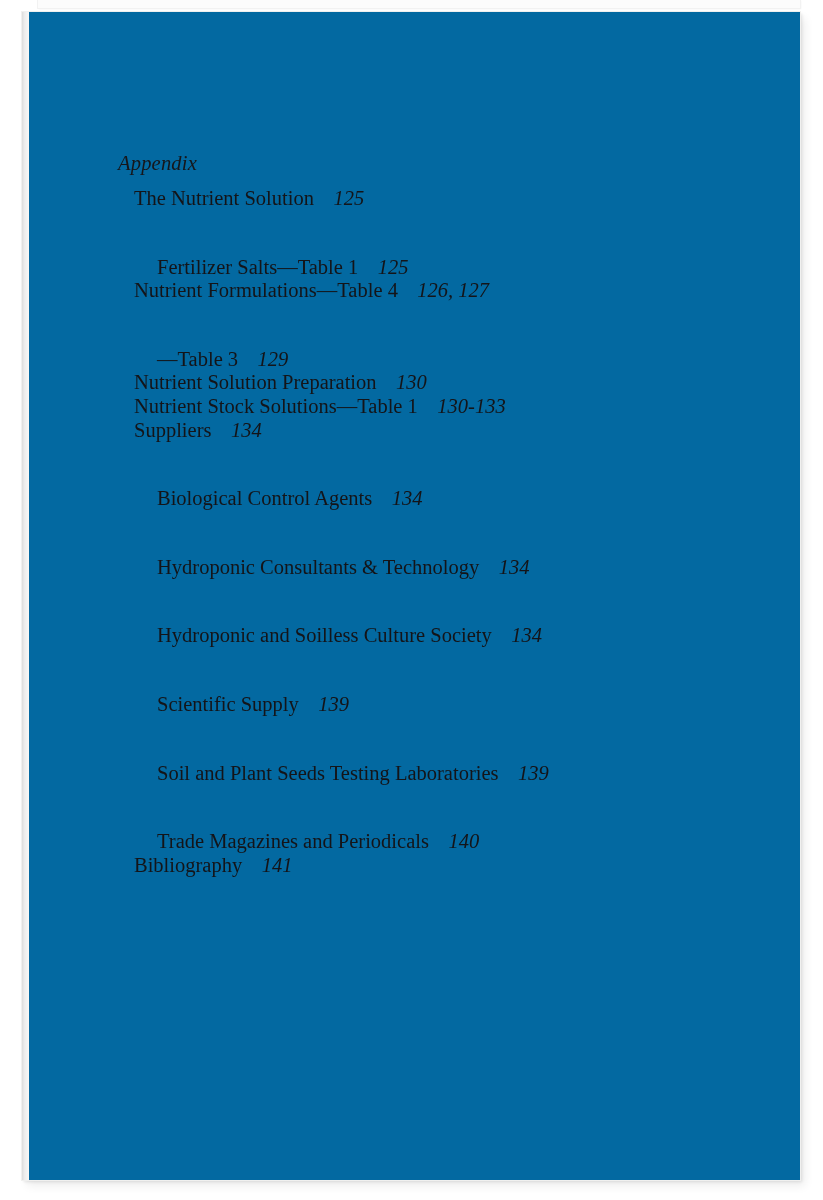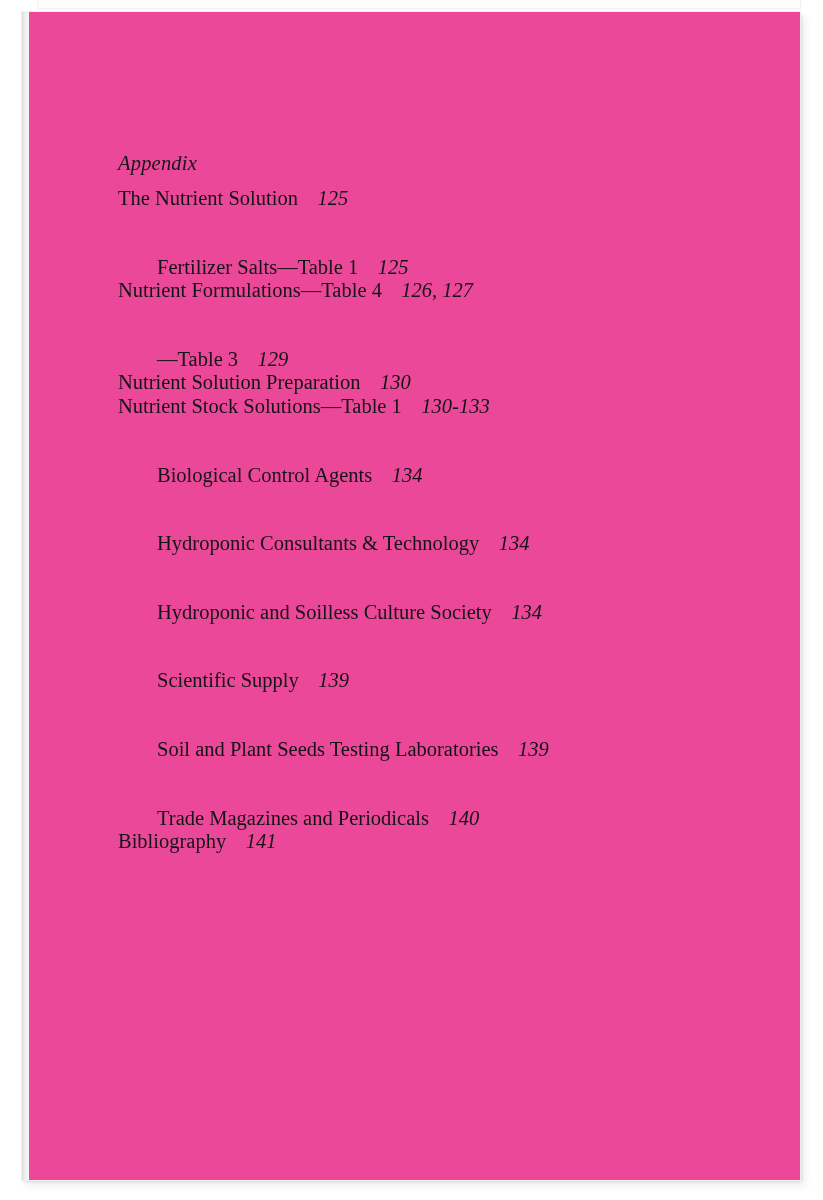--- a/index.html
+++ b/index.html
@@ -18,21 +18,21 @@
   .sheet-wrap {
     position: absolute;
     left: 22px;
     top: 12px;
     width: 778px;
     height: 1168px;
   }
   .sheet {
     position: absolute;
     inset: 0;
-    background: #ec4899;
+    background: #0369a1;
     box-shadow:
       0 0 0 1px #f0f0ef,
       2px 2px 3px rgba(0,0,0,0.10),
       5px 6px 9px rgba(0,0,0,0.07);
   }
   
   .gutter {
     position: absolute;
     left: 0;
     top: 0;
@@ -74,21 +74,21 @@
     list-style: none;
   }
   .toc-entry {
     font-size: 20.5px;
     line-height: 23.6px;
     color: #141418;
     white-space: nowrap;
     margin: 0;
     padding: 0;
   }
-  .level-1 { }
+  .level-1 { margin-left: 16px; }
   .level-2 { margin-left: 39px; margin-top: 45px; }
 
   .entry-title { font-style: normal; }
   .entry-page {
     font-style: italic;
     margin-left: 0.95em;
   }
   .entry-page:empty { margin-left: 0; }
 </style>
 </head>
@@ -103,20 +103,21 @@
     <div class="content">
       <div class="appendix-title">Appendix</div>
 
       <ul class="toc" id="toc-list">
           <li class="toc-entry level-1"><span class="entry-title">The Nutrient Solution</span><span class="entry-page">125</span></li>
           <li class="toc-entry level-2"><span class="entry-title">Fertilizer Salts—Table 1</span><span class="entry-page">125</span></li>
           <li class="toc-entry level-1"><span class="entry-title">Nutrient Formulations—Table 4</span><span class="entry-page">126, 127</span></li>
           <li class="toc-entry level-2"><span class="entry-title">—Table 3</span><span class="entry-page">129</span></li>
           <li class="toc-entry level-1"><span class="entry-title">Nutrient Solution Preparation</span><span class="entry-page">130</span></li>
           <li class="toc-entry level-1"><span class="entry-title">Nutrient Stock Solutions—Table 1</span><span class="entry-page">130-133</span></li>
+          <li class="toc-entry level-1"><span class="entry-title">Suppliers</span><span class="entry-page">134</span></li>
           <li class="toc-entry level-2"><span class="entry-title">Biological Control Agents</span><span class="entry-page">134</span></li>
           <li class="toc-entry level-2"><span class="entry-title">Hydroponic Consultants &amp; Technology</span><span class="entry-page">134</span></li>
           <li class="toc-entry level-2"><span class="entry-title">Hydroponic and Soilless Culture Society</span><span class="entry-page">134</span></li>
           <li class="toc-entry level-2"><span class="entry-title">Scientific Supply</span><span class="entry-page">139</span></li>
           <li class="toc-entry level-2"><span class="entry-title">Soil and Plant Seeds Testing Laboratories</span><span class="entry-page">139</span></li>
           <li class="toc-entry level-2"><span class="entry-title">Trade Magazines and Periodicals</span><span class="entry-page">140</span></li>
           <li class="toc-entry level-1"><span class="entry-title">Bibliography</span><span class="entry-page">141</span></li>
         </ul>
     </div>
   </div>

